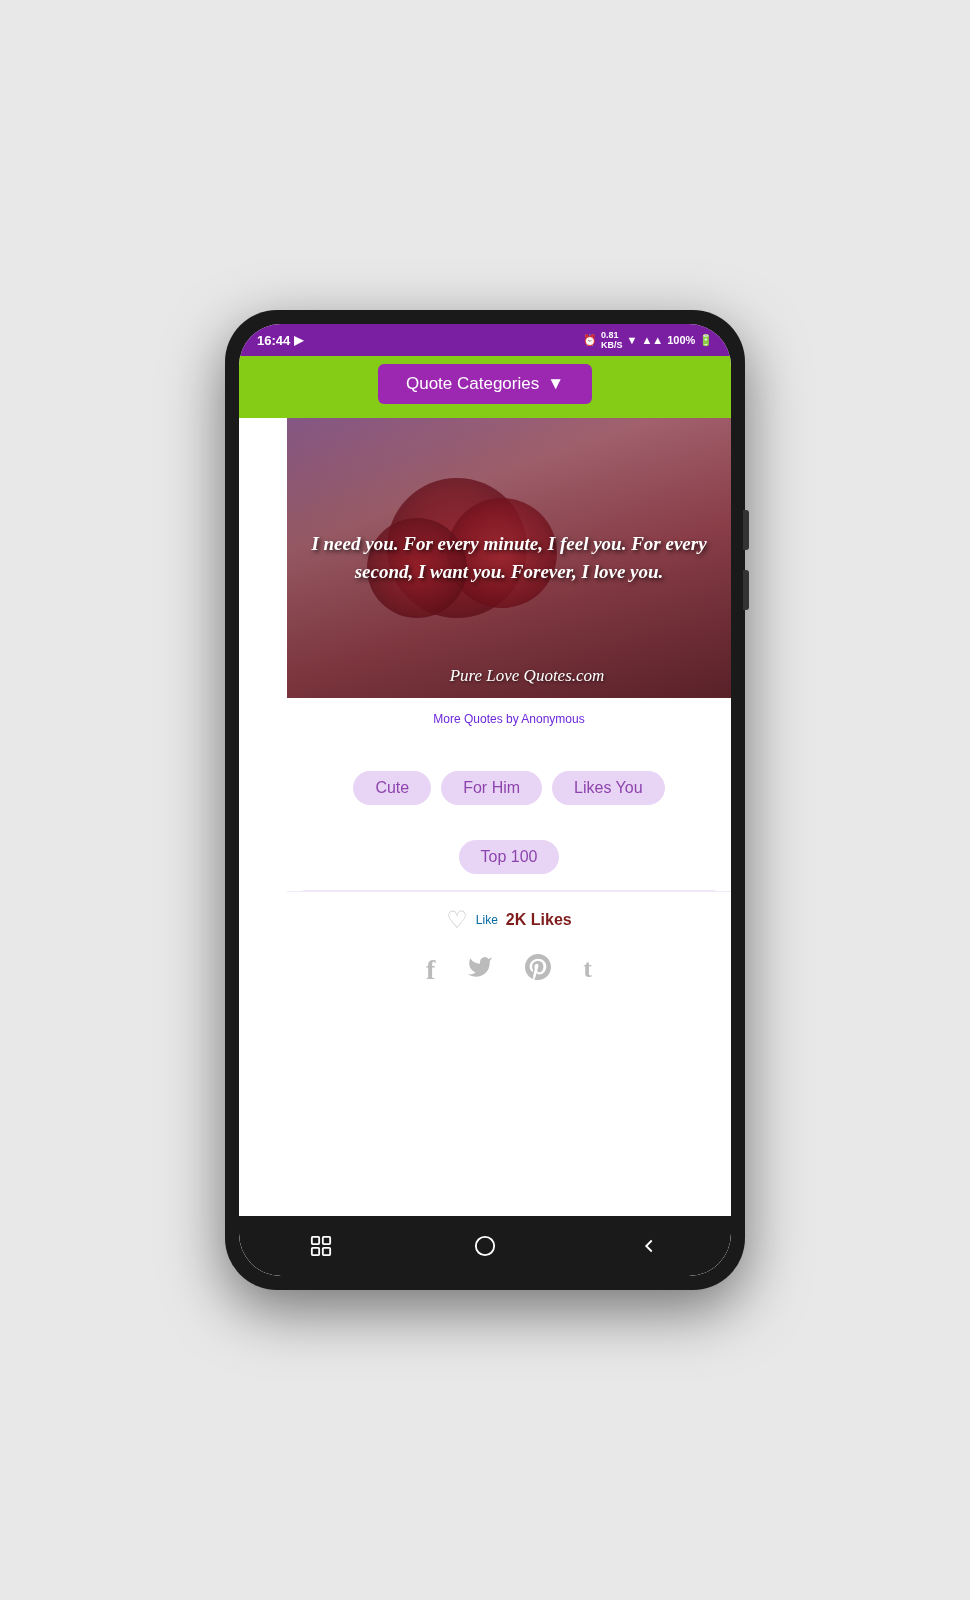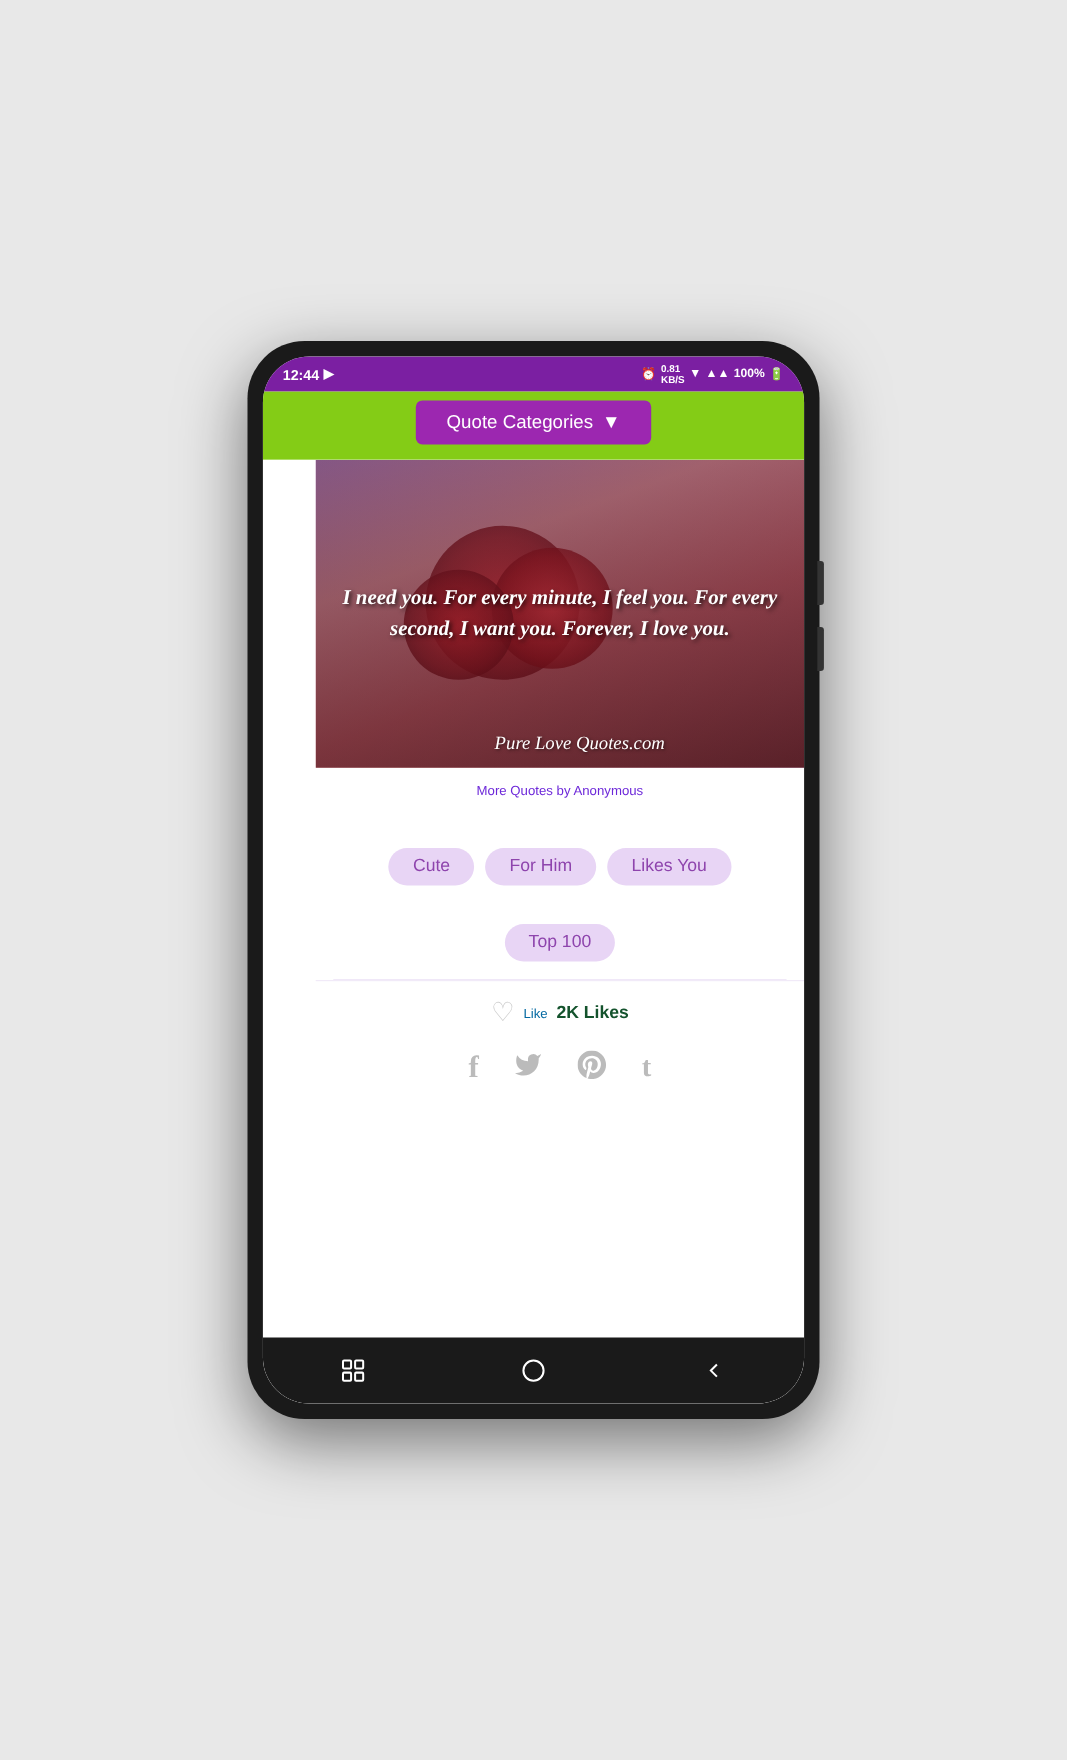--- a/index.html
+++ b/index.html
@@ -174,21 +174,21 @@
       justify-content: center;
       gap: 8px;
       padding: 14px 0 10px;
       border-top: 1px solid #f0e8f8;
     }
     .heart-icon {
       color: #ccc;
       font-size: 24px;
     }
     .like-text { color: #0369a1; font-size: 12px; }
-    .like-count { color: #14532d; font-size: 16px; font-weight: bold; }
+    .like-count { color: #7f1d1d; font-size: 16px; font-weight: bold; }
     
     .social-row {
       display: flex;
       justify-content: center;
       gap: 32px;
       padding: 10px 0 20px;
     }
     .social-icon {
       color: #bbb;
       font-size: 26px;
@@ -239,21 +239,21 @@
 </head>
 <body>
 
 <div class="phone-outer">
   <div class="phone-side-btn-right"></div>
   <div class="phone-side-btn-right2"></div>
   <div class="phone-inner">
 
     <div class="status-bar">
       <div class="status-left">
-        <span>12:44</span>
+        <span>16:44</span>
         <span style="font-size:12px;">▶</span>
       </div>
       <div class="status-right">
         <span>⏰</span>
         <span style="font-size:9px;">0.81<br>KB/S</span>
         <span>▼</span>
         <span>▲▲</span>
         <span>100%</span>
         <span>🔋</span>
       </div>

